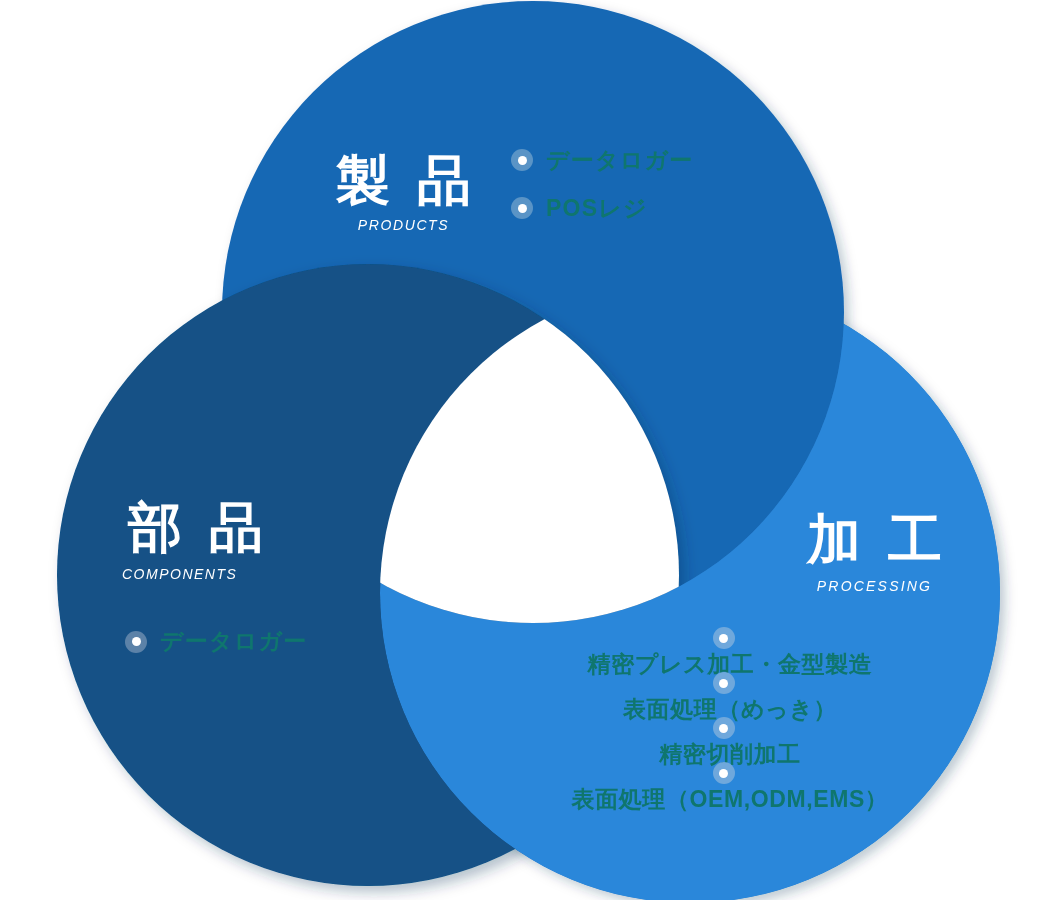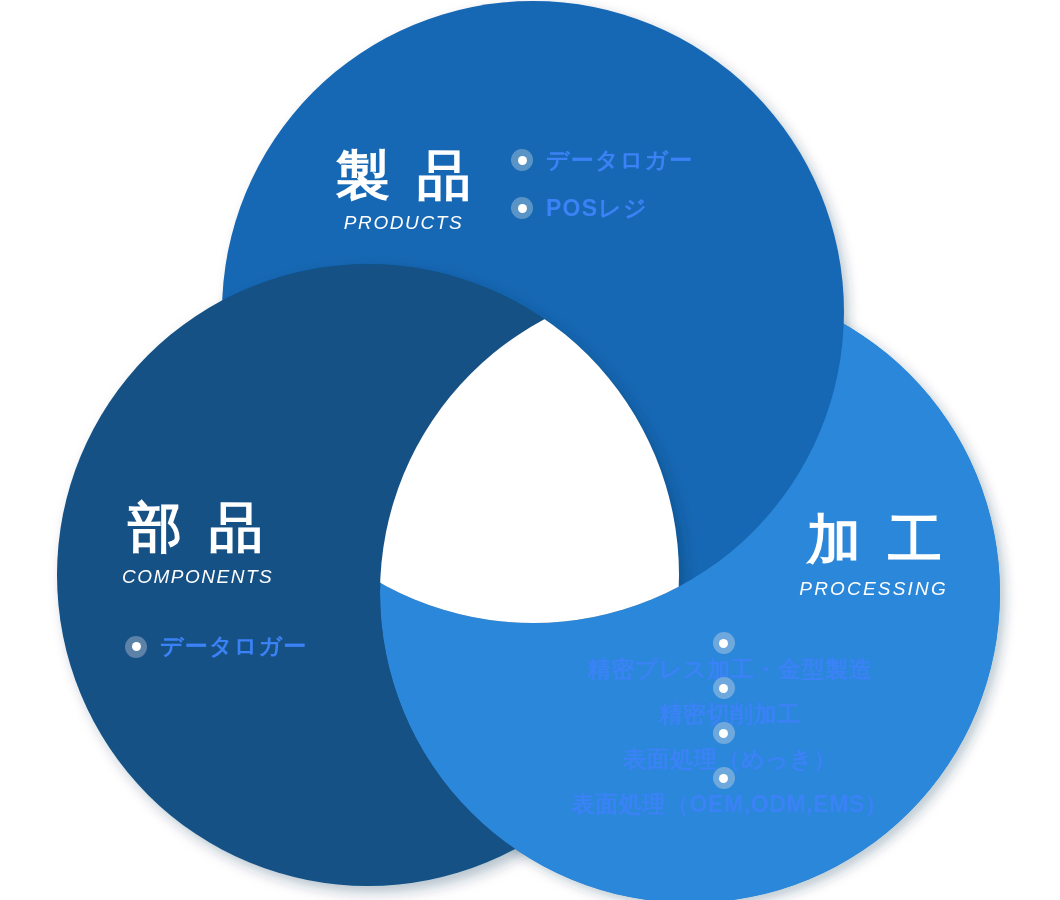--- a/index.html
+++ b/index.html
@@ -46,21 +46,21 @@
     color: #ffffff;
     font-size: 54px;
     font-weight: bold;
     letter-spacing: 6px;
     line-height: 1.0;
     white-space: nowrap;
     text-indent: 6px;
   }
   .title-en {
     color: #ffffff;
-    font-size: 19px;
+    font-size: 14px;
     font-style: italic;
     font-weight: normal;
     letter-spacing: 1.6px;
     line-height: 1.0;
     margin-top: 11px;
     white-space: nowrap;
   }
 
   .bullet-list {
     list-style: none;
@@ -86,21 +86,21 @@
     left: 50%;
     top: 50%;
     width: 9px;
     height: 9px;
     margin-left: -4.5px;
     margin-top: -4.5px;
     border-radius: 50%;
     background: #ffffff;
   }
   .bullet-label {
-    color: #3b82f6;
+    color: #0f766e;
     font-size: 23px;
     font-weight: bold;
     letter-spacing: 1.2px;
   }
 
   
   #products-block {
     left: 330px;
     top: 128px;
   }
@@ -124,21 +124,21 @@
   #components-block .bullet-item { height: 47px; }
   #components-block .bullet-dot { background: #5c82a8; }
 
   
   #processing-block {
     left: 500px;
     top: 512px;
     width: 460px;
   }
   #processing-block .heading-col {
-    align-items: flex-end;
+    align-items: center;
     margin-left: auto;
     margin-right: 12px;
   }
   #processing-block .heading-row { justify-content: flex-end; }
   #processing-block .title-en { letter-spacing: 2.2px; margin-top: 13px; }
   #processing-block .bullet-list { margin-top: 34px; }
   #processing-block .bullet-item { height: 45px; flex-direction: column; }
   #processing-block .bullet-dot { background: #6fa8dc; }
   #processing-block .bullet-label { letter-spacing: 0.6px; }
 </style>
@@ -231,25 +231,25 @@
         <div class="title-en">PROCESSING</div>
       </div>
     </div>
     <ul class="bullet-list">
       <li class="bullet-item">
         <span class="bullet-dot"></span>
         <span class="bullet-label">精密プレス加工・金型製造</span>
       </li>
       <li class="bullet-item">
         <span class="bullet-dot"></span>
+        <span class="bullet-label">表面処理（めっき）</span>
+      </li>
+      <li class="bullet-item">
+        <span class="bullet-dot"></span>
         <span class="bullet-label">精密切削加工</span>
-      </li>
-      <li class="bullet-item">
-        <span class="bullet-dot"></span>
-        <span class="bullet-label">表面処理（めっき）</span>
       </li>
       <li class="bullet-item">
         <span class="bullet-dot"></span>
         <span class="bullet-label">表面処理（OEM,ODM,EMS）</span>
       </li>
     </ul>
   </div>
 
 </div>
 

